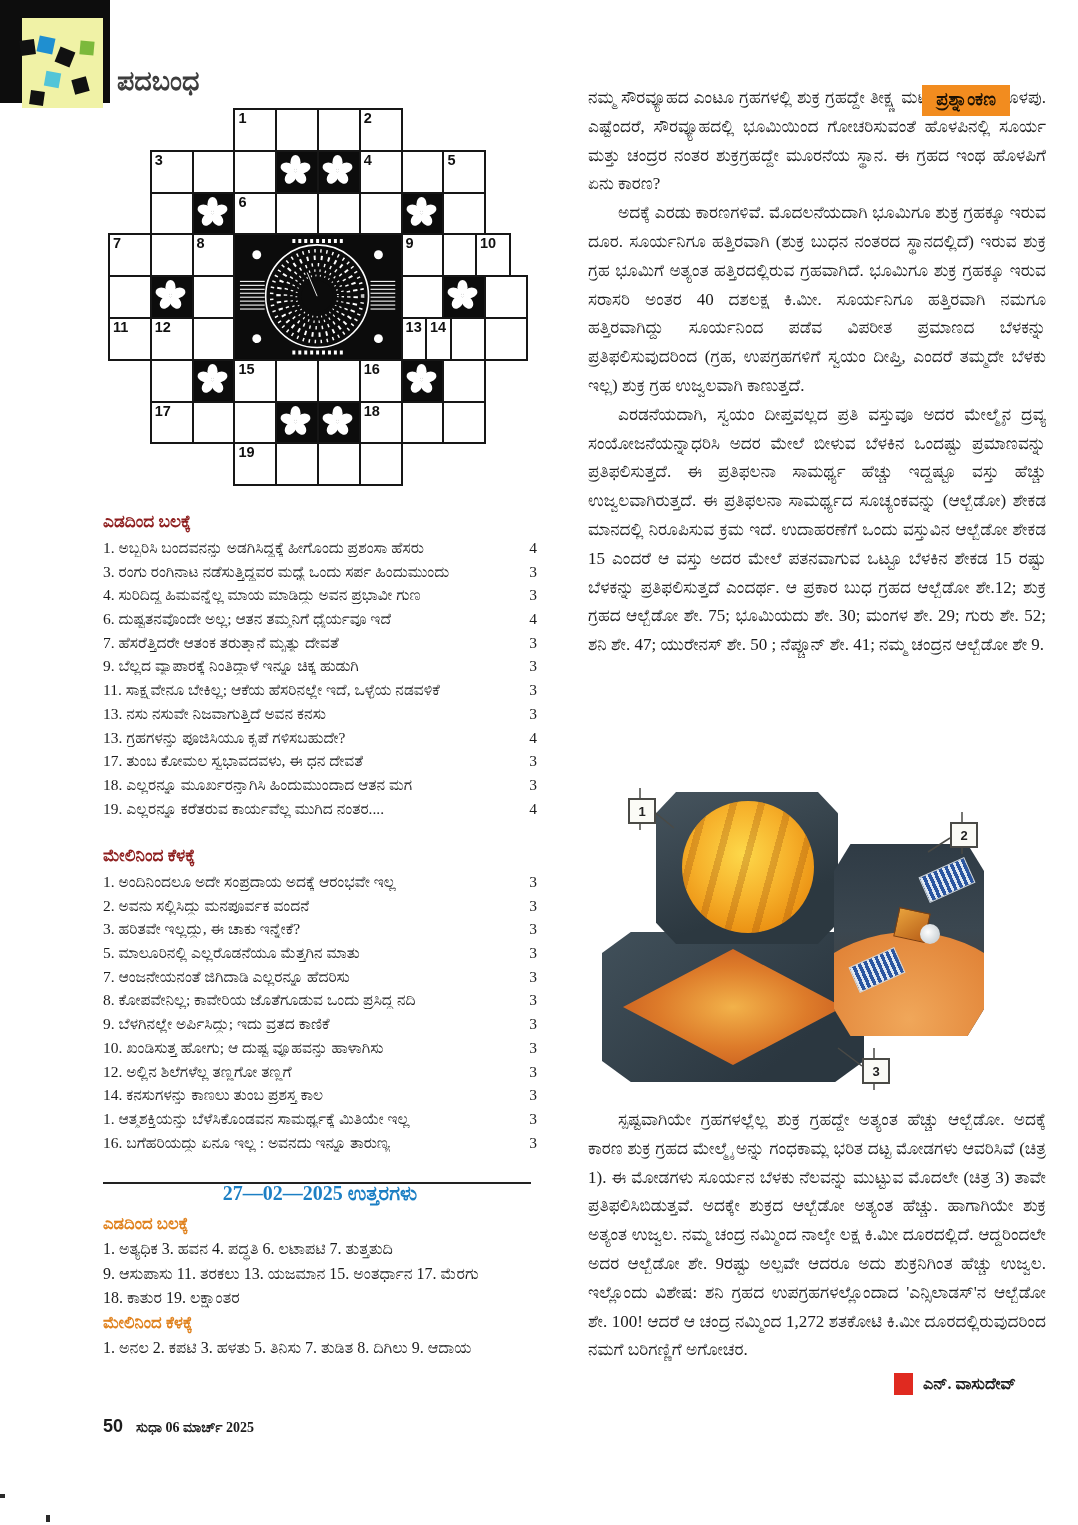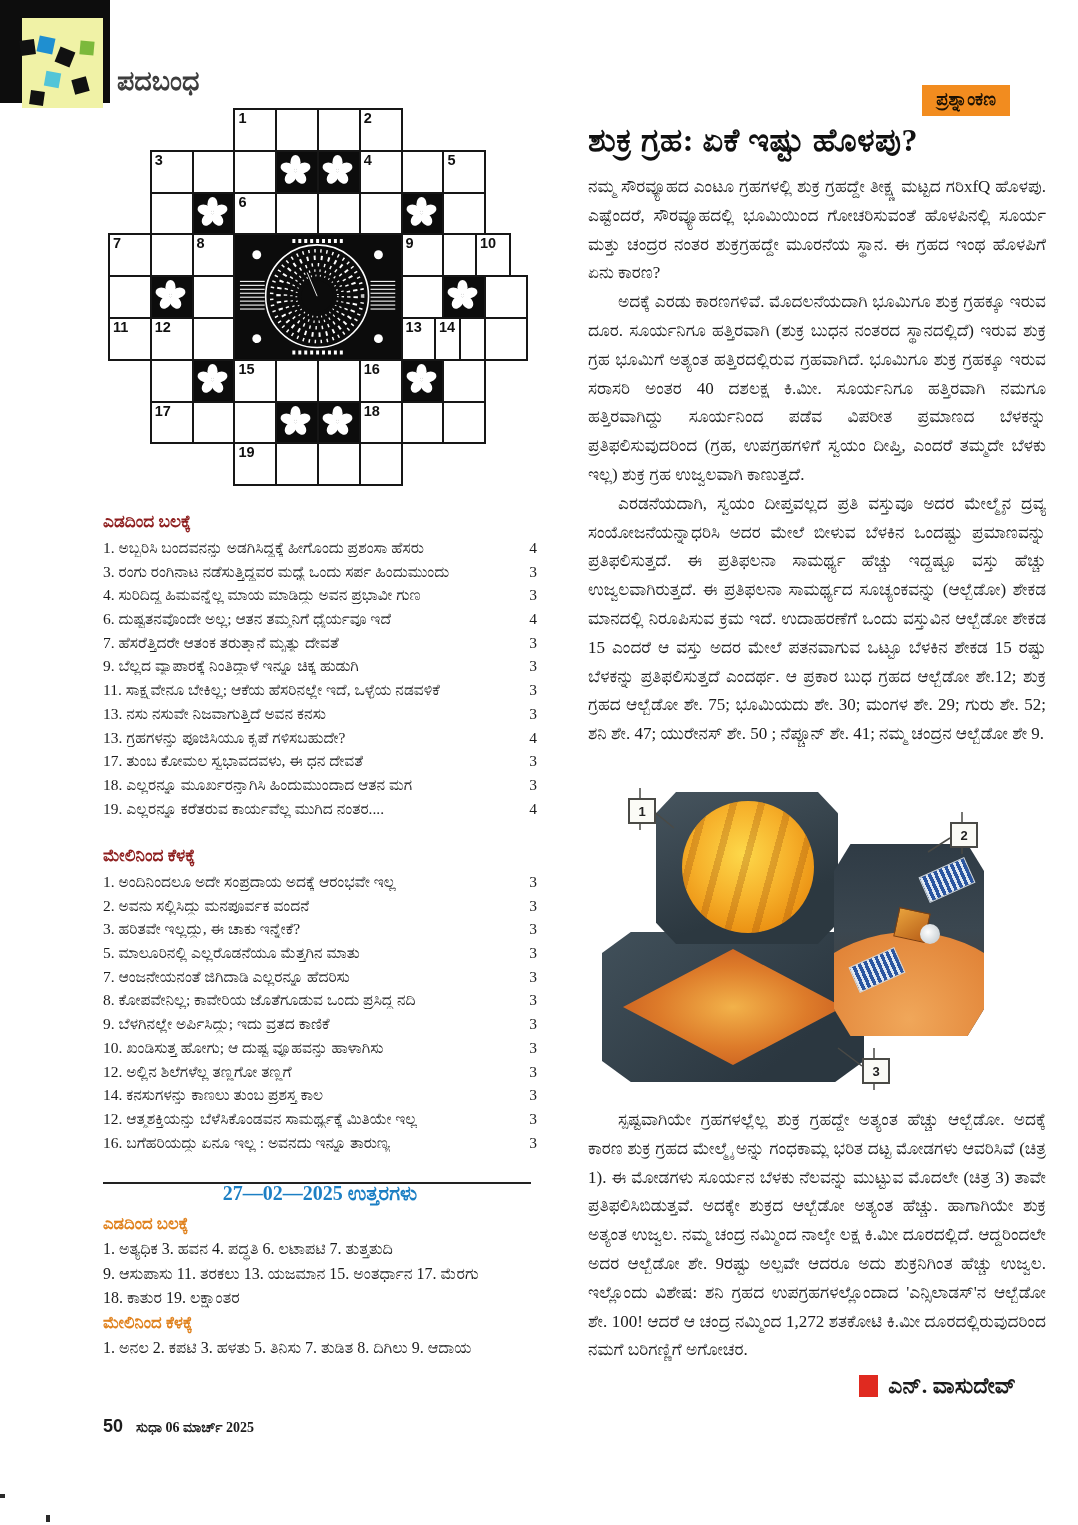--- a/index.html
+++ b/index.html
@@ -35,21 +35,21 @@
   
   #article-top{position:absolute;left:588px;top:84px;width:458px;height:702px;overflow:hidden;}
   #badge{position:absolute;right:36px;top:1px;background:#f28c1f;color:#1d1204;font-weight:bold;
         font-size:18px;padding:4px 14px 6px 14px;font-family:"Liberation Sans",sans-serif;}
   #article-title{margin:38px 0 14px 0;font-size:32px;font-weight:bold;color:#111;letter-spacing:0.5px;}
   .article-para{font-size:17px;line-height:28.8px;text-align:justify;margin:0;}
   .article-para.indent{text-indent:30px;}
   #article-bottom{position:absolute;left:588px;top:1106px;width:458px;height:310px;overflow:hidden;}
   #byline{display:flex;justify-content:flex-end;align-items:center;gap:10px;margin:8px 30px 0 0;}
   #byline-square{width:19px;height:22px;background:#e02a20;}
-  #byline-name{font-size:22px;font-weight:bold;}
+  #byline-name{font-size:16px;font-weight:bold;}
   
   #figure{position:absolute;left:598px;top:786px;width:452px;height:318px;}
   .panel{position:absolute;overflow:hidden;
      clip-path:polygon(11% 0,89% 0,100% 14%,100% 86%,89% 100%,11% 100%,0 86%,0 14%);}
   #panel-venus{left:58px;top:6px;width:182px;height:152px;
      background:linear-gradient(160deg,#46545e,#2c3840 70%);}
   #venus-globe{position:absolute;left:26px;top:9px;width:132px;height:132px;border-radius:50%;
      background:radial-gradient(circle at 46% 40%,#fdd84a 0%,#f6b02a 45%,#ec9415 72%,#d87f10 100%);}
   #venus-streaks{position:absolute;left:26px;top:9px;width:132px;height:132px;border-radius:50%;
      background:repeating-linear-gradient(105deg,transparent 0 20px,rgba(150,75,10,.28) 20px 27px);}
@@ -249,21 +249,21 @@
       <div class="cell" style="left: 0px; top: 209px; width: 43.8px; height: 43.8px;">
         <span class="num">11</span>
       </div>
       <div class="cell" style="left: 41.8px; top: 209px; width: 59px; height: 43.8px;">
         <span class="num">12</span>
       </div>
       <div class="cell" style="left: 83.6px; top: 209px; width: 43.8px; height: 43.8px;"></div>
       <div class="cell" style="left: 292.6px; top: 209px; width: 43.8px; height: 43.8px;">
         <span class="num">13</span>
       </div>
-      <div class="cell" style="left: 326px; top: 209px; width: 27px; height: 43.8px;">
+      <div class="cell" style="left: 317px; top: 209px; width: 27px; height: 43.8px;">
         <span class="num">14</span>
       </div>
       <div class="cell" style="left: 376.2px; top: 209px; width: 43.8px; height: 43.8px;"></div>
       <div class="cell" style="left: 41.8px; top: 250.8px; width: 43.8px; height: 43.8px;"></div>
       <div class="cell black" style="left: 83.6px; top: 250.8px; width: 43.8px; height: 43.8px;">
         <svg viewBox="0 0 40 40">
           <ellipse cx="20" cy="10.5" rx="5.8" ry="8.2" fill="#fff" transform="rotate(0 20 20)"></ellipse>
           <ellipse cx="20" cy="10.5" rx="5.8" ry="8.2" fill="#fff" transform="rotate(72 20 20)"></ellipse>
           <ellipse cx="20" cy="10.5" rx="5.8" ry="8.2" fill="#fff" transform="rotate(144 20 20)"></ellipse>
           <ellipse cx="20" cy="10.5" rx="5.8" ry="8.2" fill="#fff" transform="rotate(216 20 20)"></ellipse>
@@ -419,21 +419,21 @@
         </div>
         <div class="clue-row">
           <span class="clue-text">12. ಅಲ್ಲಿನ ಶಿಲೆಗಳೆಲ್ಲ ತಣ್ಣಗೋ ತಣ್ಣಗೆ</span>
           <span class="clue-len">3</span>
         </div>
         <div class="clue-row">
           <span class="clue-text">14. ಕನಸುಗಳನ್ನು ಕಾಣಲು ತುಂಬ ಪ್ರಶಸ್ತ ಕಾಲ</span>
           <span class="clue-len">3</span>
         </div>
         <div class="clue-row">
-          <span class="clue-text">12. ಆತ್ಮಶಕ್ತಿಯನ್ನು ಬೆಳೆಸಿಕೊಂಡವನ ಸಾಮರ್ಥ್ಯಕ್ಕೆ ಮಿತಿಯೇ ಇಲ್ಲ</span>
+          <span class="clue-text">1. ಆತ್ಮಶಕ್ತಿಯನ್ನು ಬೆಳೆಸಿಕೊಂಡವನ ಸಾಮರ್ಥ್ಯಕ್ಕೆ ಮಿತಿಯೇ ಇಲ್ಲ</span>
           <span class="clue-len">3</span>
         </div>
         <div class="clue-row">
           <span class="clue-text">16. ಬಗೆಹರಿಯದ್ದು ಏನೂ ಇಲ್ಲ : ಅವನದು ಇನ್ನೂ ತಾರುಣ್ಯ</span>
           <span class="clue-len">3</span>
         </div>
       </div>
   </div>
 
   <div id="answers-rule"></div>
@@ -446,21 +446,20 @@
         <div class="ans-line">18. ಕಾತುರ 19. ಲಕ್ಷಾಂತರ</div>
       </div>
     <div class="ans-header">ಮೇಲಿನಿಂದ ಕೆಳಕ್ಕೆ</div>
     <div id="ans-down-lines">
         <div class="ans-line">1. ಅನಲ 2. ಕಪಟಿ 3. ಹಳತು 5. ತಿನಿಸು 7. ತುಡಿತ 8. ದಿಗಿಲು 9. ಆದಾಯ</div>
       </div>
   </div>
 
   <div id="article-top">
     <div id="badge">ಪ್ರಶ್ನಾಂಕಣ</div>
-    <h1 id="article-title">ಶುಕ್ರ ಗ್ರಹ: ಏಕೆ ಇಷ್ಟು ಹೊಳಪು?</h1>
     <p class="article-para">ನಮ್ಮ ಸೌರವ್ಯೂಹದ ಎಂಟೂ ಗ್ರಹಗಳಲ್ಲಿ ಶುಕ್ರ ಗ್ರಹದ್ದೇ ತೀಕ್ಷ್ಣ ಮಟ್ಟದ ಗರಿxfQ ಹೊಳಪು. ಎಷ್ಟೆಂದರೆ, ಸೌರವ್ಯೂಹದಲ್ಲಿ ಭೂಮಿಯಿಂದ ಗೋಚರಿಸುವಂತೆ ಹೊಳಪಿನಲ್ಲಿ ಸೂರ್ಯ ಮತ್ತು ಚಂದ್ರರ ನಂತರ ಶುಕ್ರಗ್ರಹದ್ದೇ ಮೂರನೆಯ ಸ್ಥಾನ. ಈ ಗ್ರಹದ ಇಂಥ ಹೊಳಪಿಗೆ ಏನು ಕಾರಣ?</p>
     <p class="article-para indent">ಅದಕ್ಕೆ ಎರಡು ಕಾರಣಗಳಿವೆ. ಮೊದಲನೆಯದಾಗಿ ಭೂಮಿಗೂ ಶುಕ್ರ ಗ್ರಹಕ್ಕೂ ಇರುವ ದೂರ. ಸೂರ್ಯನಿಗೂ ಹತ್ತಿರವಾಗಿ (ಶುಕ್ರ ಬುಧನ ನಂತರದ ಸ್ಥಾನದಲ್ಲಿದೆ) ಇರುವ ಶುಕ್ರ ಗ್ರಹ ಭೂಮಿಗೆ ಅತ್ಯಂತ ಹತ್ತಿರದಲ್ಲಿರುವ ಗ್ರಹವಾಗಿದೆ. ಭೂಮಿಗೂ ಶುಕ್ರ ಗ್ರಹಕ್ಕೂ ಇರುವ ಸರಾಸರಿ ಅಂತರ 40 ದಶಲಕ್ಷ ಕಿ.ಮೀ. ಸೂರ್ಯನಿಗೂ ಹತ್ತಿರವಾಗಿ ನಮಗೂ ಹತ್ತಿರವಾಗಿದ್ದು ಸೂರ್ಯನಿಂದ ಪಡೆವ ವಿಪರೀತ ಪ್ರಮಾಣದ ಬೆಳಕನ್ನು ಪ್ರತಿಫಲಿಸುವುದರಿಂದ (ಗ್ರಹ, ಉಪಗ್ರಹಗಳಿಗೆ ಸ್ವಯಂ ದೀಪ್ತಿ, ಎಂದರೆ ತಮ್ಮದೇ ಬೆಳಕು ಇಲ್ಲ) ಶುಕ್ರ ಗ್ರಹ ಉಜ್ವಲವಾಗಿ ಕಾಣುತ್ತದೆ.</p>
     <p class="article-para indent">ಎರಡನೆಯದಾಗಿ, ಸ್ವಯಂ ದೀಪ್ತವಲ್ಲದ ಪ್ರತಿ ವಸ್ತುವೂ ಅದರ ಮೇಲ್ಮೈನ ದ್ರವ್ಯ ಸಂಯೋಜನೆಯನ್ನಾಧರಿಸಿ ಅದರ ಮೇಲೆ ಬೀಳುವ ಬೆಳಕಿನ ಒಂದಷ್ಟು ಪ್ರಮಾಣವನ್ನು ಪ್ರತಿಫಲಿಸುತ್ತದೆ. ಈ ಪ್ರತಿಫಲನಾ ಸಾಮರ್ಥ್ಯ ಹೆಚ್ಚು ಇದ್ದಷ್ಟೂ ವಸ್ತು ಹೆಚ್ಚು ಉಜ್ವಲವಾಗಿರುತ್ತದೆ. ಈ ಪ್ರತಿಫಲನಾ ಸಾಮರ್ಥ್ಯದ ಸೂಚ್ಯಂಕವನ್ನು (ಆಲ್ಬೆಡೋ) ಶೇಕಡ ಮಾನದಲ್ಲಿ ನಿರೂಪಿಸುವ ಕ್ರಮ ಇದೆ. ಉದಾಹರಣೆಗೆ ಒಂದು ವಸ್ತುವಿನ ಆಲ್ಬೆಡೋ ಶೇಕಡ 15 ಎಂದರೆ ಆ ವಸ್ತು ಅದರ ಮೇಲೆ ಪತನವಾಗುವ ಒಟ್ಟೂ ಬೆಳಕಿನ ಶೇಕಡ 15 ರಷ್ಟು ಬೆಳಕನ್ನು ಪ್ರತಿಫಲಿಸುತ್ತದೆ ಎಂದರ್ಥ. ಆ ಪ್ರಕಾರ ಬುಧ ಗ್ರಹದ ಆಲ್ಬೆಡೋ ಶೇ.12; ಶುಕ್ರ ಗ್ರಹದ ಆಲ್ಬೆಡೋ ಶೇ. 75; ಭೂಮಿಯದು ಶೇ. 30; ಮಂಗಳ ಶೇ. 29; ಗುರು ಶೇ. 52; ಶನಿ ಶೇ. 47; ಯುರೇನಸ್ ಶೇ. 50 ; ನೆಪ್ಚೂನ್ ಶೇ. 41; ನಮ್ಮ ಚಂದ್ರನ ಆಲ್ಬೆಡೋ ಶೇ 9.</p>
   </div>
 
   <div id="figure">
     <div class="panel" id="panel-map">
       <div id="map-diamond"></div>
     </div>
     <div class="panel" id="panel-venus">

